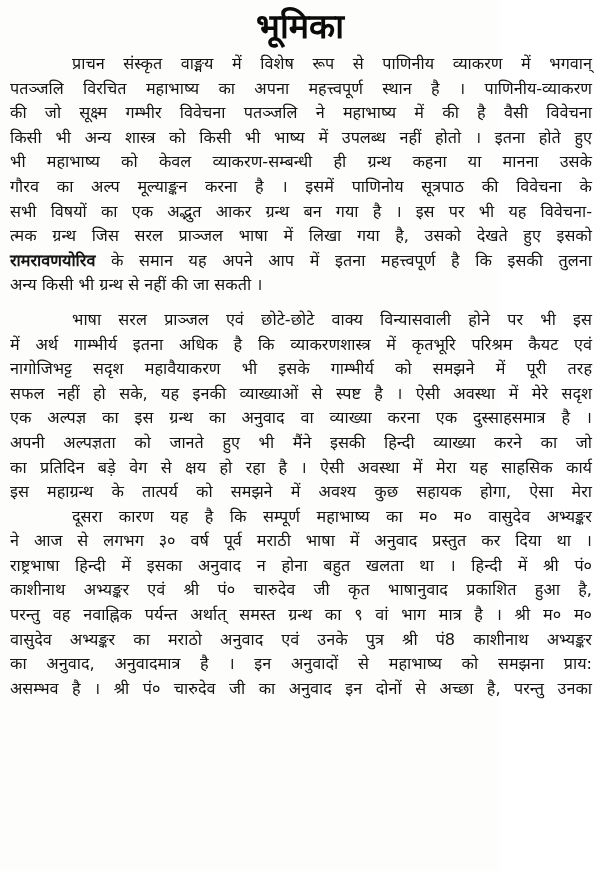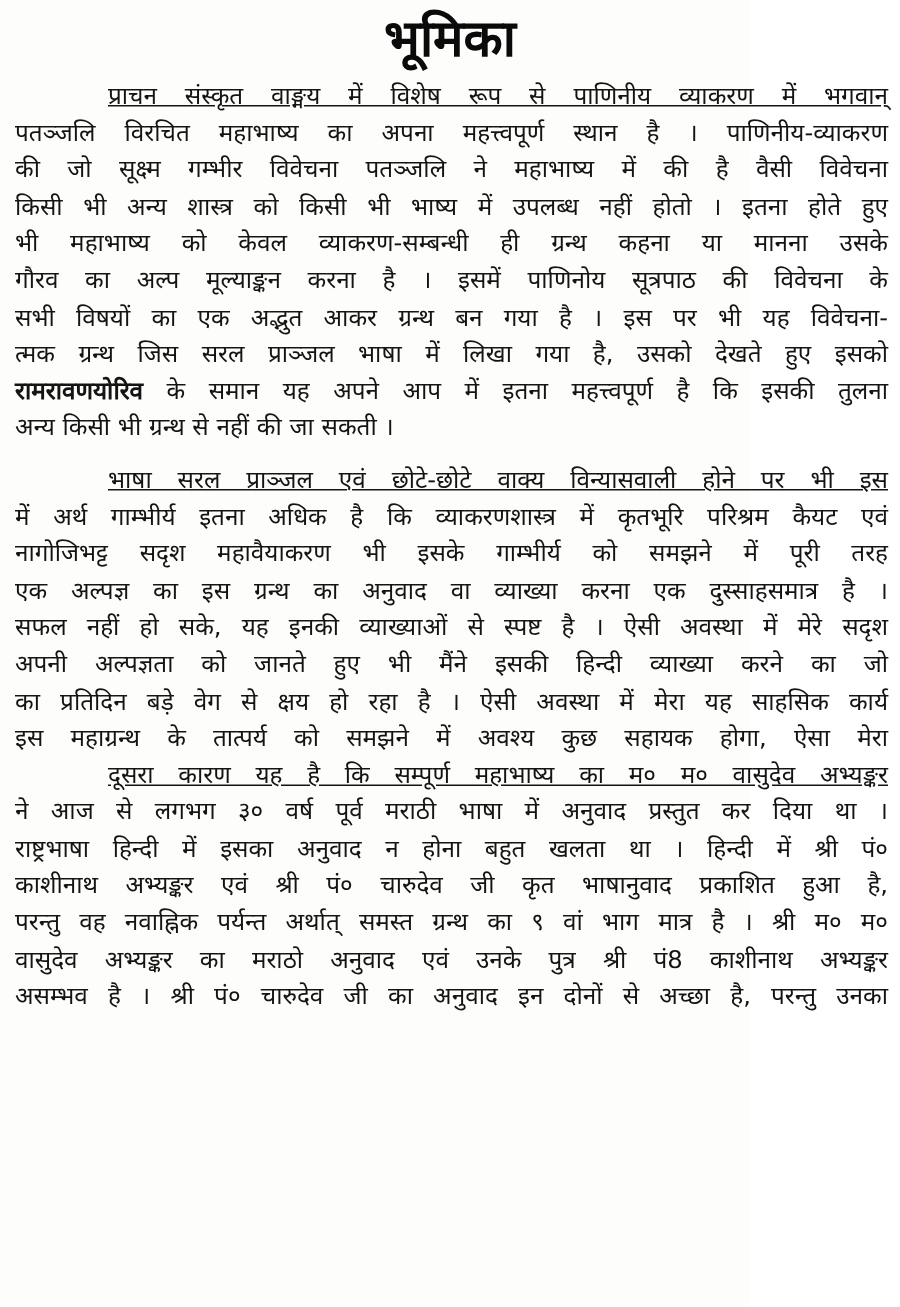--- a/index.html
+++ b/index.html
@@ -48,21 +48,20 @@
     white-space: nowrap;
     text-align: justify;
     text-align-last: justify;
     overflow: visible;
   }
   .line.last {
     text-align-last: left;
   }
   .line.indent {
     padding-left: 62px;
-    text-decoration: underline;
   }
   .para-gap {
     display: block;
     height: 10px;
   }
   .bold {
     font-weight: bold;
   }
 </style>
 </head>
@@ -85,31 +84,32 @@
       <span class="line"><span class="bold">रामरावणयोरिव</span><span> के समान यह अपने आप में इतना महत्त्वपूर्ण है कि इसकी तुलना</span></span>
       <span class="line last">अन्य किसी भी ग्रन्थ से नहीं की  जा सकती ।</span>
     </div>
 
     <span class="para-gap"></span>
 
     <div>
       <span class="line indent">भाषा सरल प्राञ्जल एवं छोटे-छोटे वाक्य विन्यासवाली   होने पर भी इस</span>
       <span class="line">में अर्थ गाम्भीर्य  इतना अधिक है कि व्याकरणशास्त्र में कृतभूरि परिश्रम कैयट एवं</span>
       <span class="line">नागोजिभट्ट सदृश महावैयाकरण  भी इसके  गाम्भीर्य  को समझने में पूरी तरह</span>
+      <span class="line">सफल नहीं हो सके, यह इनकी व्याख्याओं से स्पष्ट है । ऐसी अवस्था में मेरे सदृश</span>
       <span class="line">एक अल्पज्ञ का इस ग्रन्थ का अनुवाद वा  व्याख्या करना एक  दुस्साहसमात्र  है ।</span>
-      <span class="line">सफल नहीं हो सके, यह इनकी व्याख्याओं से स्पष्ट है । ऐसी अवस्था में मेरे सदृश</span>
       <span class="line">अपनी अल्पज्ञता को  जानते  हुए  भी  मैंने इसकी  हिन्दी व्याख्या करने का जो</span>
       <span class="line">का प्रतिदिन बड़े वेग से क्षय हो रहा है । ऐसी अवस्था में मेरा यह साहसिक कार्य</span>
       <span class="line">इस महाग्रन्थ के तात्पर्य को  समझने  में अवश्य  कुछ  सहायक होगा, ऐसा मेरा</span>
     </div>
 
     <div>
       <span class="line indent">दूसरा कारण यह  है  कि सम्पूर्ण महाभाष्य का म०  म० वासुदेव अभ्यङ्कर</span>
       <span class="line">ने आज से लगभग ३० वर्ष पूर्व  मराठी  भाषा में अनुवाद प्रस्तुत कर दिया था ।</span>
       <span class="line">राष्ट्रभाषा हिन्दी में इसका अनुवाद न होना बहुत खलता  था । हिन्दी में श्री पं०</span>
       <span class="line">काशीनाथ अभ्यङ्कर एवं श्री पं० चारुदेव  जी  कृत भाषानुवाद प्रकाशित हुआ है,</span>
       <span class="line">परन्तु वह नवाह्निक पर्यन्त अर्थात् समस्त ग्रन्थ का ९ वां भाग मात्र है । श्री म० म०</span>
       <span class="line">वासुदेव अभ्यङ्कर का मराठो अनुवाद एवं उनके पुत्र श्री पं8 काशीनाथ  अभ्यङ्कर</span>
+      <span class="line">का अनुवाद,  अनुवादमात्र  है ।  इन  अनुवादों से  महाभाष्य को समझना प्राय:</span>
       <span class="line">असम्भव है । श्री पं० चारुदेव जी का अनुवाद इन दोनों से अच्छा है, परन्तु उनका</span>
     </div>
 
   </div>
 </div>
 
 </body></html>

